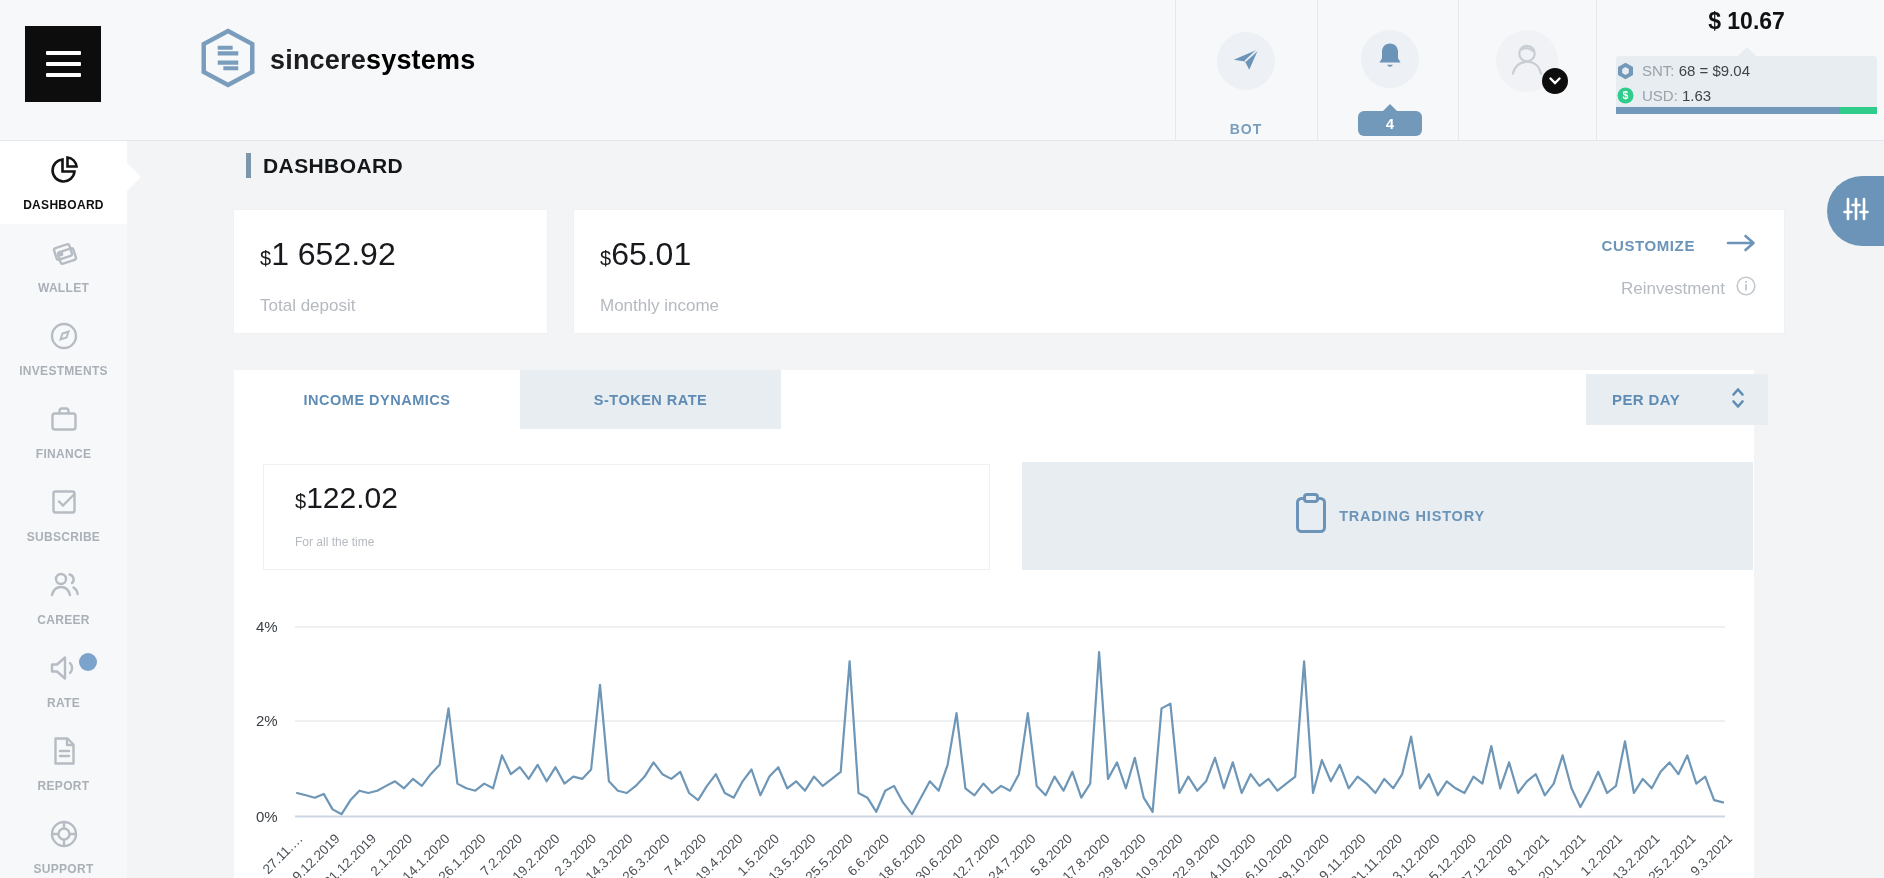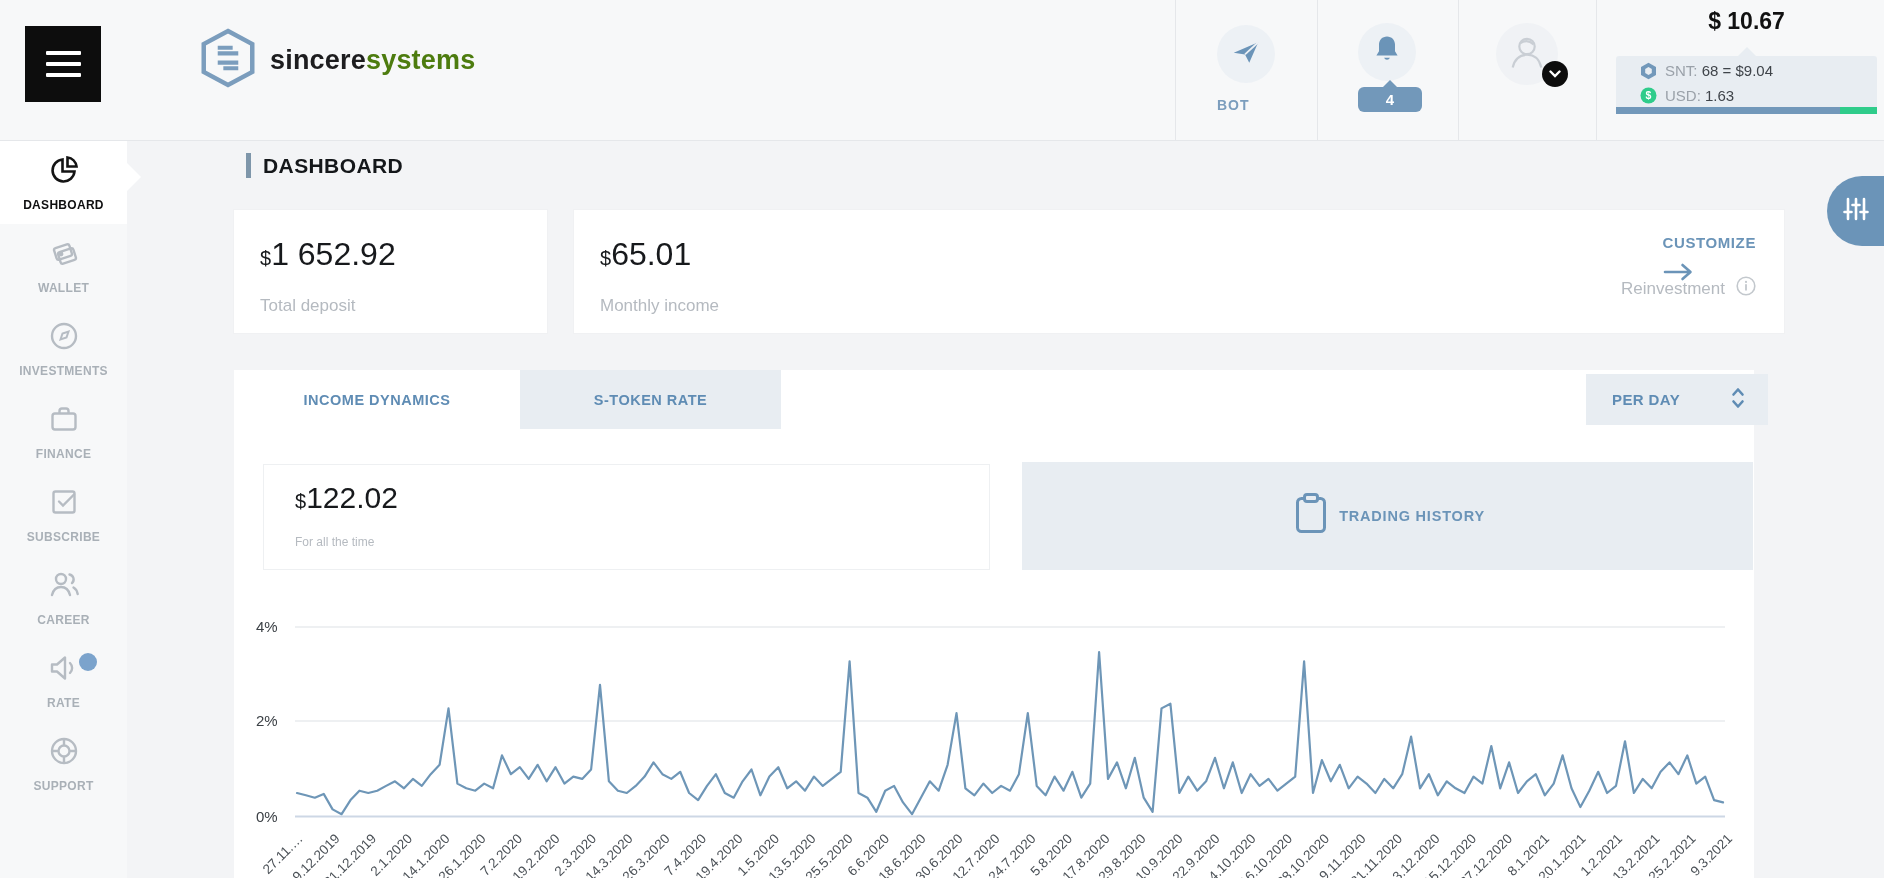--- a/index.html
+++ b/index.html
@@ -8,35 +8,35 @@
     font-family:"Liberation Sans",sans-serif;background:#f3f4f6;
     -webkit-font-smoothing:antialiased;
   }
 
   
   .topbar{position:absolute;left:0;top:0;width:1884px;height:140px;background:#f7f8f9;border-bottom:1px solid #e5e7ea;z-index:5;}
   .burger{position:absolute;left:25px;top:26px;width:76px;height:76px;background:#0d0d0d;display:flex;flex-direction:column;justify-content:center;align-items:center;gap:7px;cursor:pointer;}
   .burger i{display:block;width:35px;height:4px;background:#fff;border-radius:1px;}
   .brand{position:absolute;left:200px;top:28px;display:flex;align-items:center;gap:14px;cursor:pointer;}
   .brand-text{font-size:27px;font-weight:bold;letter-spacing:.2px;color:#1d1d1f;}
-  .brand-text .sys{color:#4d7c0f;}
+  .brand-text .sys{color:#000000;}
   .tb-divider{position:absolute;top:0;width:1px;height:140px;background:#e5e7ea;}
-  .tb-section{position:absolute;top:5px;height:140px;display:flex;flex-direction:column;align-items:flex-start;}
+  .tb-section{position:absolute;top:12px;height:140px;display:flex;flex-direction:column;align-items:center;gap:17px;}
   .circle-ico{width:58px;height:58px;border-radius:50%;background:#edf1f5;display:flex;align-items:center;justify-content:center;}
   .tb-label{margin-top:14px;font-size:14px;font-weight:bold;letter-spacing:1px;color:#7b9dbd;}
   .badge{margin-top:6px;position:relative;width:64px;height:25px;background:#7298ba;border-radius:6px;color:#fff;font-size:15px;font-weight:bold;display:flex;align-items:center;justify-content:center;}
   .badge::before{content:"";position:absolute;top:-7px;left:50%;margin-left:-7px;border-left:7px solid transparent;border-right:7px solid transparent;border-bottom:7px solid #7298ba;}
   .avatar-wrap{position:relative;width:62px;height:62px;border-radius:50%;background:#f0f2f5;display:flex;align-items:center;justify-content:center;cursor:pointer;}
   .chev-badge{position:absolute;right:-10px;bottom:-2px;width:26px;height:26px;border-radius:50%;background:#0d0d0d;display:flex;align-items:center;justify-content:center;}
 
   .balance{position:absolute;left:1616px;top:0;width:261px;height:140px;cursor:pointer;}
   .balance-amount{position:absolute;left:0;top:8px;width:100%;text-align:center;font-size:23px;font-weight:bold;color:#111;}
   .balance-pop{position:absolute;left:0;top:56px;width:261px;height:58px;background:#e8edf2;border-radius:3px;}
   .balance-pop::before{content:"";position:absolute;top:-9px;left:50%;margin-left:-10px;border-left:10px solid transparent;border-right:10px solid transparent;border-bottom:10px solid #e8edf2;}
-  .bal-row{display:flex;align-items:center;gap:8px;padding-left:24px;height:21px;margin-top:4px;font-size:15px;color:#9aa1a9;}
+  .bal-row{display:flex;align-items:center;gap:8px;padding-left:1px;height:21px;margin-top:4px;font-size:15px;color:#9aa1a9;}
   .bal-row b{color:#3f444a;font-weight:normal;}
   .bal-bar{position:absolute;left:0;bottom:0;width:100%;height:7px;display:flex;}
   .bal-bar .b1{background:#7298ba;width:86%;}
   .bal-bar .b2{background:#2fcc8b;flex:1;}
 
   
   .sidebar{position:absolute;left:0;top:141px;width:127px;height:737px;background:#f7f8f9;z-index:4;}
   .side-item{position:relative;width:127px;height:83px;display:flex;flex-direction:column;align-items:center;justify-content:center;gap:8px;cursor:pointer;}
   .side-item .lbl{font-size:12px;font-weight:bold;letter-spacing:.3px;color:#a9b0b7;}
   .side-item svg{stroke:#b6bcc3;}
@@ -51,21 +51,21 @@
   .page-head{position:absolute;left:119px;top:12px;display:flex;align-items:center;gap:12px;}
   .page-head .bar{width:5px;height:25px;background:#7e96aa;}
   .page-head .title{font-size:21px;font-weight:bold;letter-spacing:.4px;color:#14171a;}
 
   .card{position:absolute;background:#fff;box-shadow:0 0 0 1px #f0f1f3;}
   .card1{left:107px;top:69px;width:313px;height:123px;}
   .card2{left:447px;top:69px;width:1210px;height:123px;}
   .amount{position:absolute;left:26px;top:26px;color:#17191c;font-size:32px;}
   .amount .cur{font-size:20px;}
   .caption{position:absolute;left:26px;top:86px;font-size:17px;color:#b5bac0;}
-  .customize{position:absolute;right:28px;top:24px;display:flex;gap:12px;cursor:pointer;flex-direction:column;}
+  .customize{position:absolute;right:28px;top:24px;display:flex;align-items:center;gap:31px;cursor:pointer;}
   .customize .txt{font-size:15px;font-weight:bold;letter-spacing:.6px;color:#6b94b8;}
   .reinvest{position:absolute;right:28px;top:66px;display:flex;align-items:center;gap:11px;font-size:17px;color:#b5bac0;}
 
   .fab{position:absolute;right:0;top:176px;width:57px;height:70px;background:#6b94b8;border-radius:35px 0 0 35px;display:flex;align-items:center;justify-content:center;cursor:pointer;z-index:9;}
 
   .panel{position:absolute;left:107px;top:229px;width:1520px;height:508px;background:#fff;}
   .tab{position:absolute;top:0;height:59px;display:flex;align-items:center;justify-content:center;font-size:14.5px;font-weight:bold;letter-spacing:.5px;color:#5f8cb4;cursor:pointer;}
   .tab1{left:0;width:286px;background:#fff;}
   .tab2{left:286px;width:261px;background:#e8edf2;}
   .period{position:absolute;right:-14px;top:4px;width:182px;height:51px;background:#e8edf2;display:flex;align-items:center;justify-content:space-between;padding:0 22px 0 26px;box-sizing:border-box;cursor:pointer;}
@@ -241,20 +241,30 @@
       <svg width="34" height="32" viewBox="0 0 34 32" fill="none" stroke-width="2.4" stroke-linejoin="round">
         <path d="M5 12.5 h5 l8-7 v21 l-8-7 h-5 z"></path>
         <path d="M23 11 a7 7 0 0 1 0 10" stroke-linecap="round"></path>
       </svg>
     </span>
     <span class="lbl">RATE</span>
     <span class="news-dot"></span>
   </div>
   <div class="side-item">
     <span>
+      <svg width="30" height="32" viewBox="0 0 30 32" fill="none" stroke-width="2.4" stroke-linejoin="round">
+        <path d="M6.5 3.5 h12 l6 6 v19 h-18 z"></path>
+        <path d="M18 3.8 V10 h6"></path>
+        <path d="M11 16 h9 M11 21 h9" stroke-linecap="round"></path>
+      </svg>
+    </span>
+    <span class="lbl">REPORT</span>
+  </div>
+  <div class="side-item">
+    <span>
       <svg width="32" height="32" viewBox="0 0 32 32" fill="none" stroke-width="2.4">
         <circle cx="16" cy="16" r="12"></circle>
         <circle cx="16" cy="16" r="5.5"></circle>
         <path d="M16 4.5 v6 M16 21.5 v6 M4.5 16 h6 M21.5 16 h6"></path>
       </svg>
     </span>
     <span class="lbl">SUPPORT</span>
   </div>
 </nav>
 

